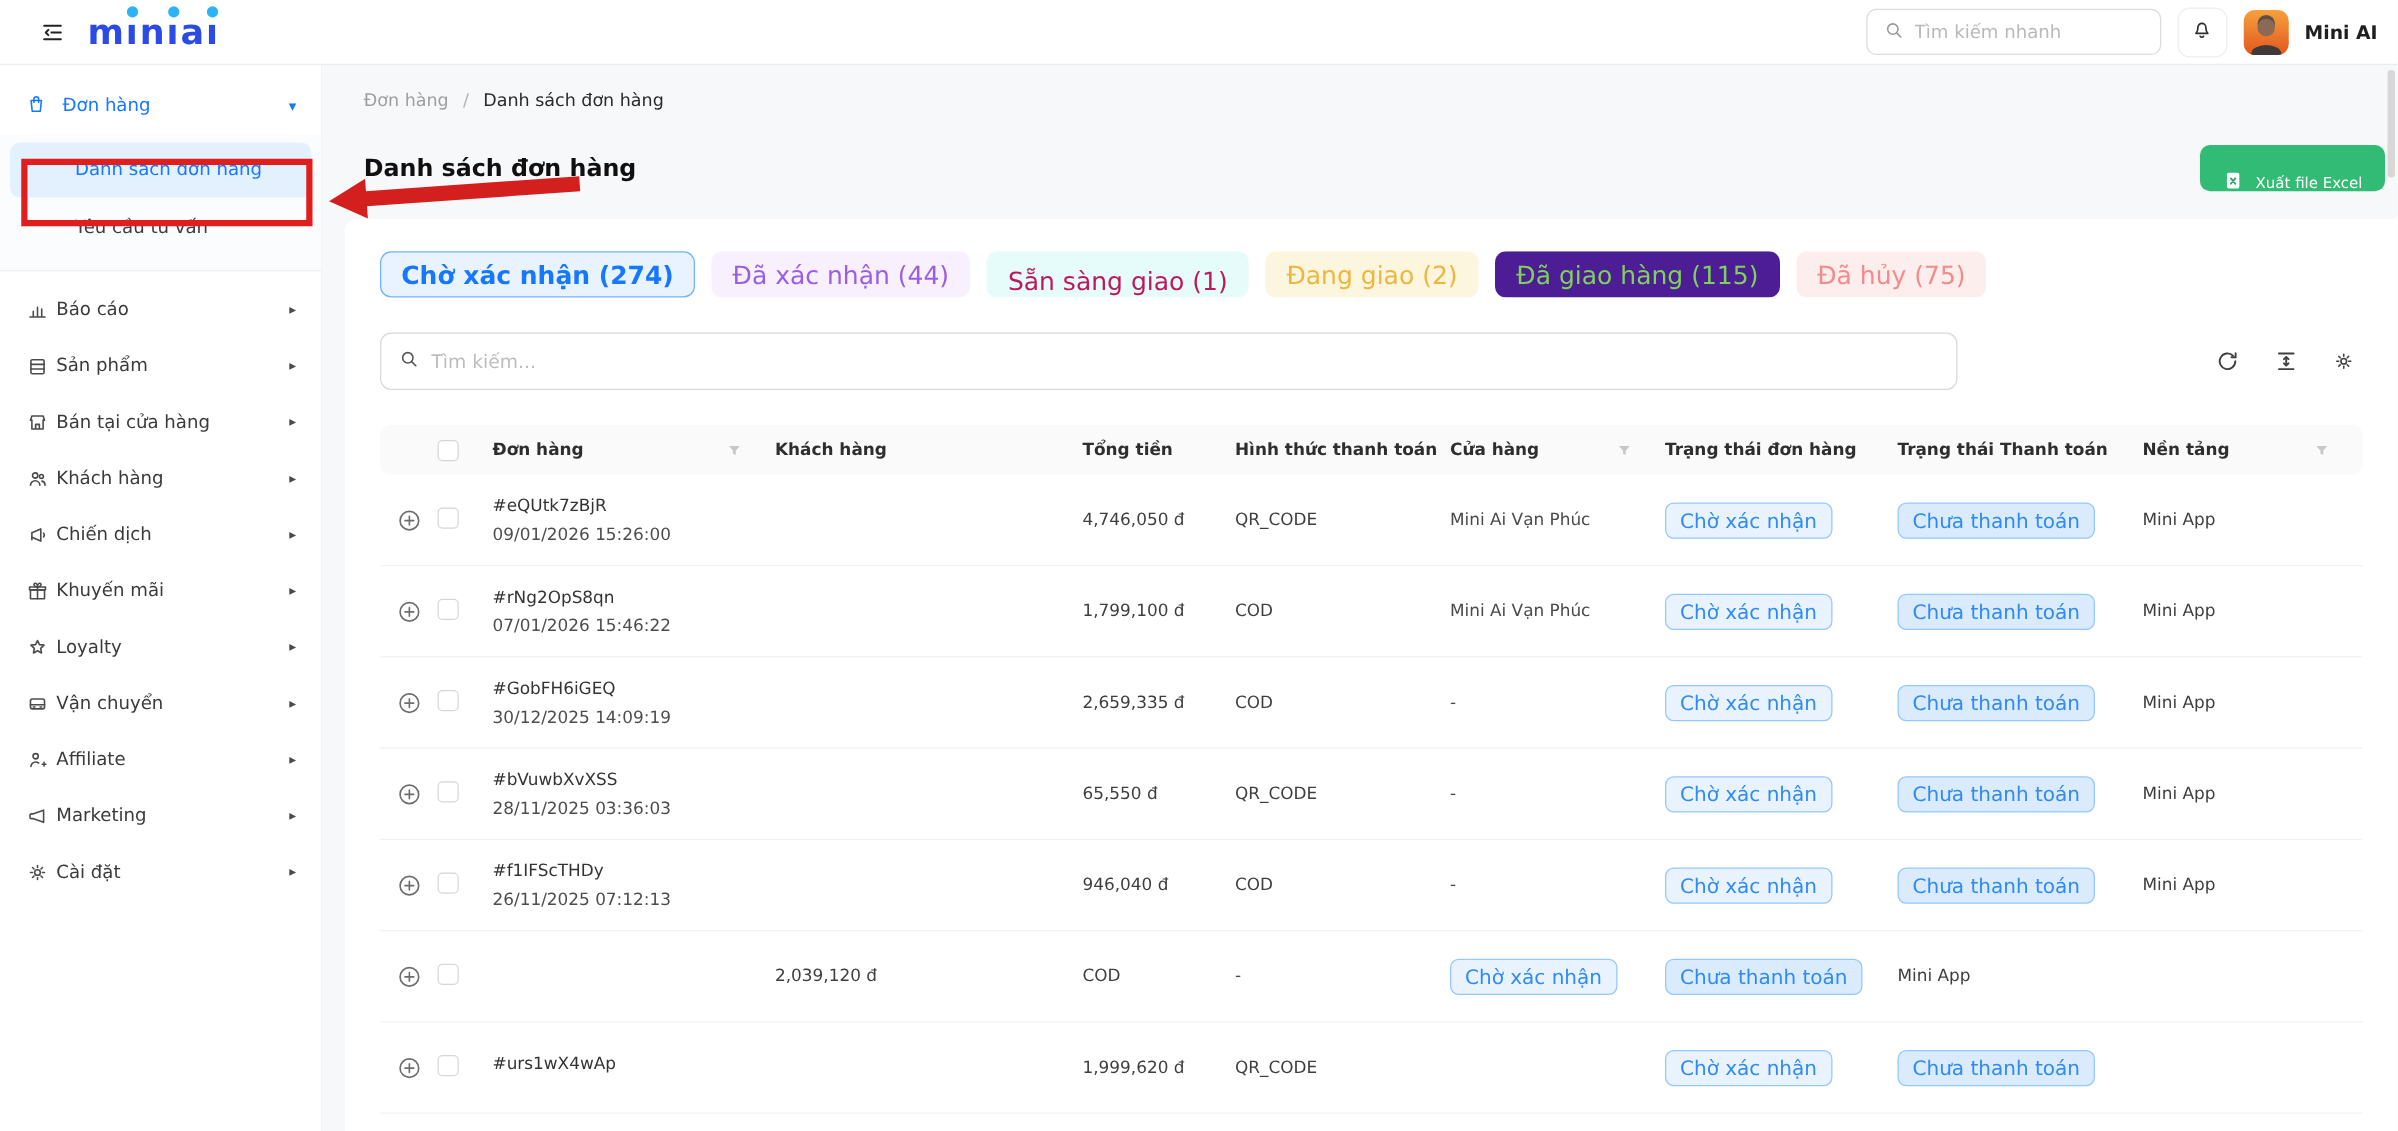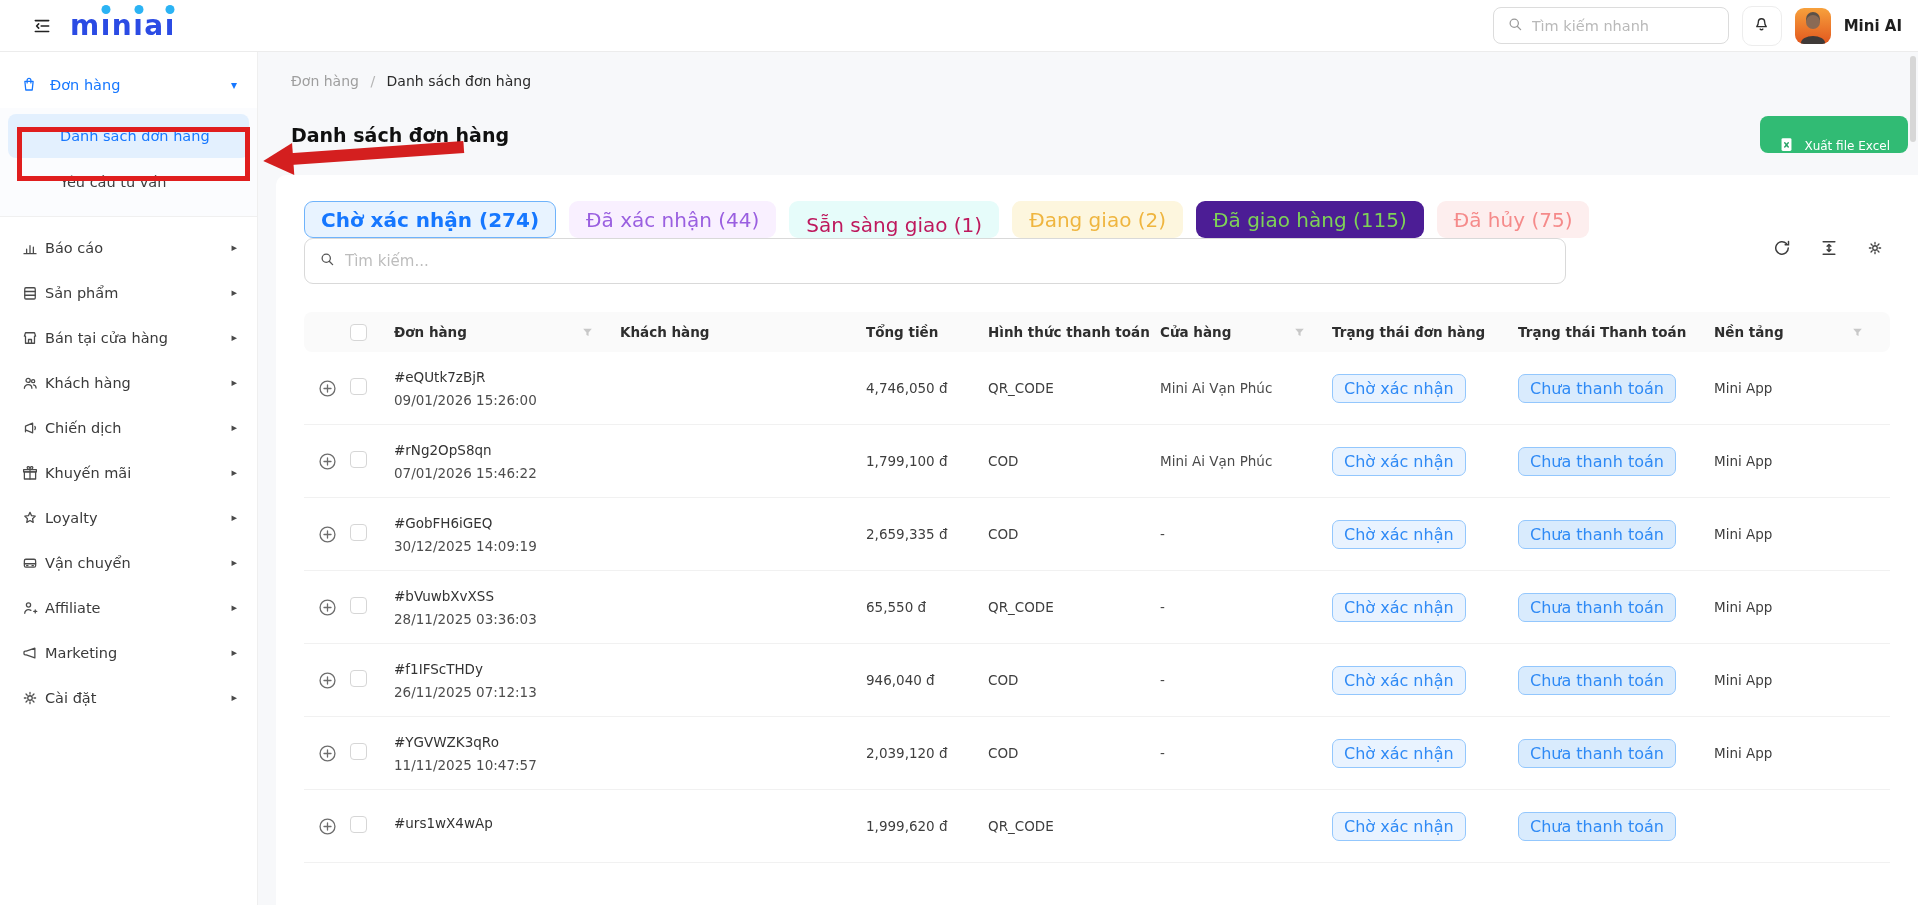--- a/index.html
+++ b/index.html
@@ -54,21 +54,21 @@
   .tab { height:37px; display:flex; align-items:center; padding:0 16px; border-radius:9px; font-size:20px; border:1px solid transparent; cursor:pointer; white-space:nowrap; }
   .tab.blue   { background:#e8f3ff; color:#1677ff; }
   .tab.blue.active { border-color:#6fb3fb; font-weight:700; }
   .tab.purple { background:#f9f0ff; color:#9a5fe0; }
   .tab.cyan   { background:#e6fcfa; color:#be185d;align-items:flex-end; }
   .tab.gold   { background:#fdf6de; color:#efb53f; }
   .tab.green  { background:#effaе9; color:#7ed257; }
   .tab.green  { background:#4c1d95; color:#7ed257; }
   .tab.red    { background:#fdeeee; color:#f58a8a; }
 
-  .search-row { display:flex; align-items:flex-start; }
+  .search-row { display:flex; align-items:center; margin-top:28px; }
   .tbl-search { width:1262px; height:46px; border:1px solid #d9d9d9; border-radius:9px; display:flex; align-items:center; gap:9px; padding:0 13px; color:#555; }
   .tbl-search input { border:none; outline:none; width:100%; font-size:15px; font-family:inherit; color:#444; }
   .tbl-search input::placeholder { color:#bdbdbd; }
   .tool-icons { margin-left:auto; display:flex; align-items:center; gap:27px; color:#3f3f3f; padding-right:6px; }
   .tool-icons span { cursor:pointer; display:flex; }
 
   
   .table { margin-top:28px; }
   .grid-row { display:grid; grid-template-columns:46px 44px 226px 246px 122px 172px 172px 186px 196px minmax(0,1fr); align-items:center; }
   .thead { background:#fafafa; border-radius:8px; min-height:40px; font-size:13.5px; font-weight:700; color:#2e2e2e; }
@@ -504,24 +504,20 @@
             </div>
 
             <div class="grid-row">
               <div class="plus-btn">
                 <svg width="21" height="21" viewBox="0 0 24 24" fill="none" stroke="currentColor" stroke-width="1.5" stroke-linecap="round">
                   <circle cx="12" cy="12" r="8.5"></circle>
                   <path d="M8 12h8M12 8v8"></path>
                 </svg>
               </div>
               <div><span class="cb"></span></div>
-              <div class="cell-order">
-                <div class="oid">#YGVWZK3qRo</div>
-                <div class="odate">11/11/2025 10:47:57</div>
-              </div>
               <div></div>
               <div>2,039,120 đ</div>
               <div>COD</div>
               <div class="muted-dash">-</div>
               <div><span class="badge">Chờ xác nhận</span></div>
               <div><span class="badge pay">Chưa thanh toán</span></div>
               <div>Mini App</div>
             </div>
 
             <div class="grid-row">

